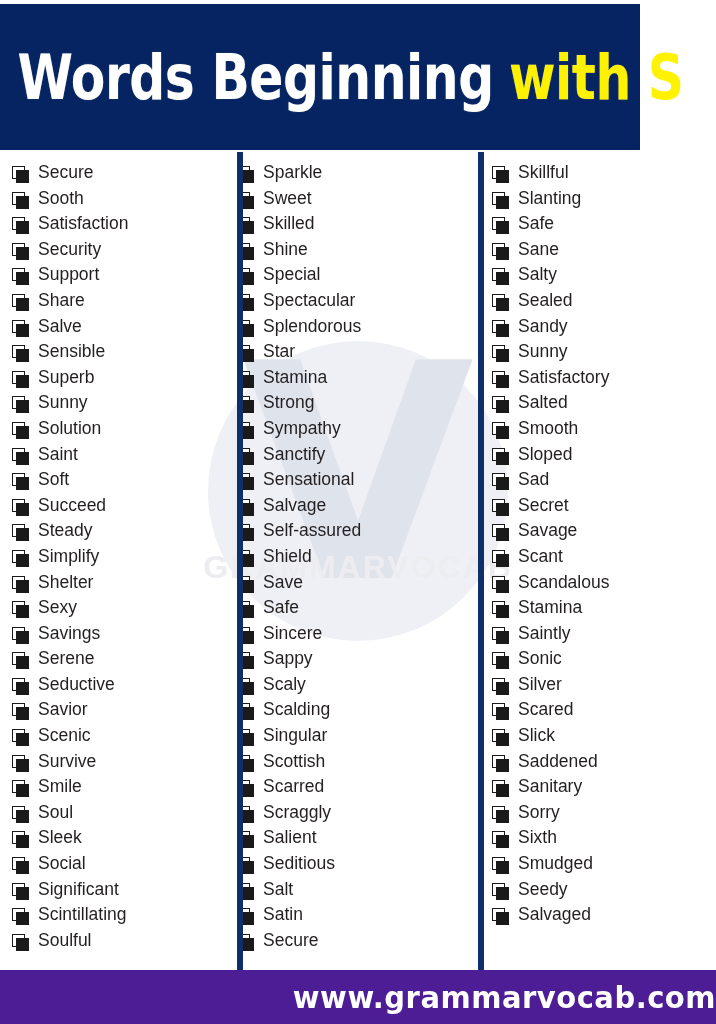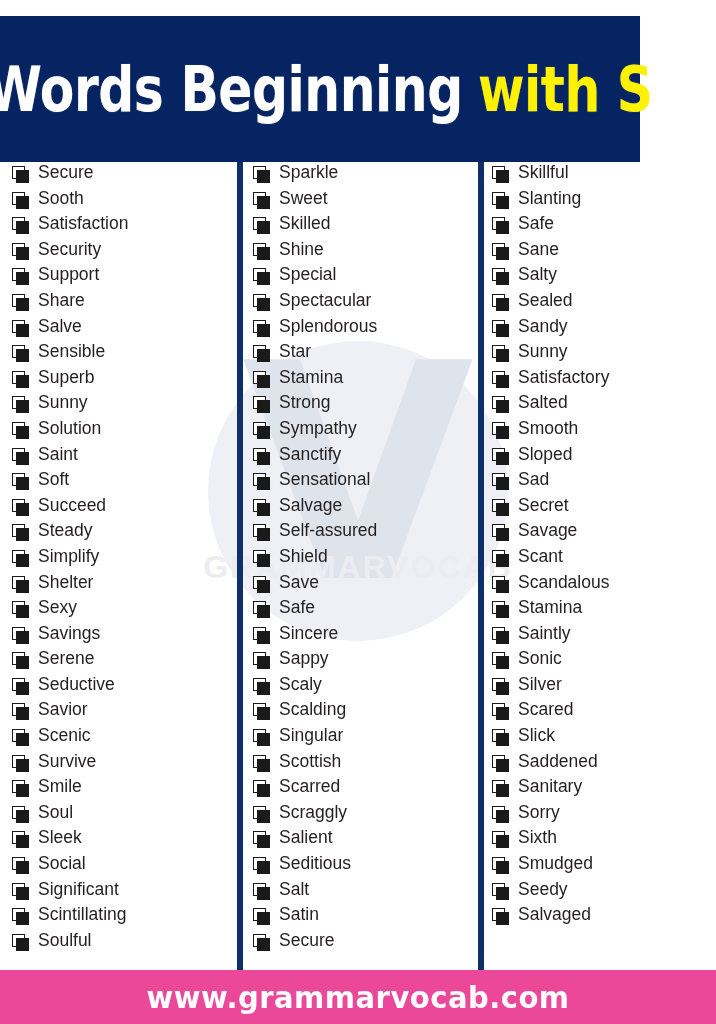--- a/index.html
+++ b/index.html
@@ -14,26 +14,26 @@
   .poster {
     position:relative;
     width:716px; height:1024px;
     background:#ffffff;
     overflow:hidden;
   }
 
   
   .header {
     position:absolute;
-    left:0; top:16px;
+    left:0; top:4px;
     width:640px; height:146px;
     background:#062461;
     display:flex;
     align-items:center;
-    justify-content:center;
+    justify-content:flex-start;
     z-index:5;
   }
   .header-title {
     font-family:"DejaVu Sans", sans-serif;
     font-weight:700;
     font-size:53px;
     letter-spacing:-0.5px;
     line-height:1;
     white-space:nowrap;
     transform:scaleY(1.18) scaleX(0.95);
@@ -90,21 +90,21 @@
     background:transparent;
     display:flex;
     z-index:3;
   }
   .col {
     position:relative;
     height:100%;
     padding-top:14px;
   }
   .col-1 { width:237px; padding-left:12px; }
-  .col-2 { width:241px; padding-left:16px; }
+  .col-2 { width:241px; }
   .col-3 { width:232px; padding-left:14px; }
 
   .divider {
     position:absolute;
     top:152px;
     width:6px;
     height:818px;
     background:#0f2f6b;
     z-index:4;
   }
@@ -140,24 +140,24 @@
     font-size:17.5px;
     color:#231f20;
     white-space:nowrap;
   }
 
   
   .footer {
     position:absolute;
     left:0; bottom:0;
     width:716px; height:54px;
-    background:#ec4899;
+    background:#4c1d95;
     display:flex;
     align-items:center;
-    justify-content:center;
+    justify-content:flex-end;
     z-index:6;
   }
   .footer-text {
     font-family:"DejaVu Sans", sans-serif;
     font-weight:700;
     font-size:29px;
     color:#ffffff;
     letter-spacing:0.5px;
     transform:scaleY(1.05);
     white-space:nowrap;

